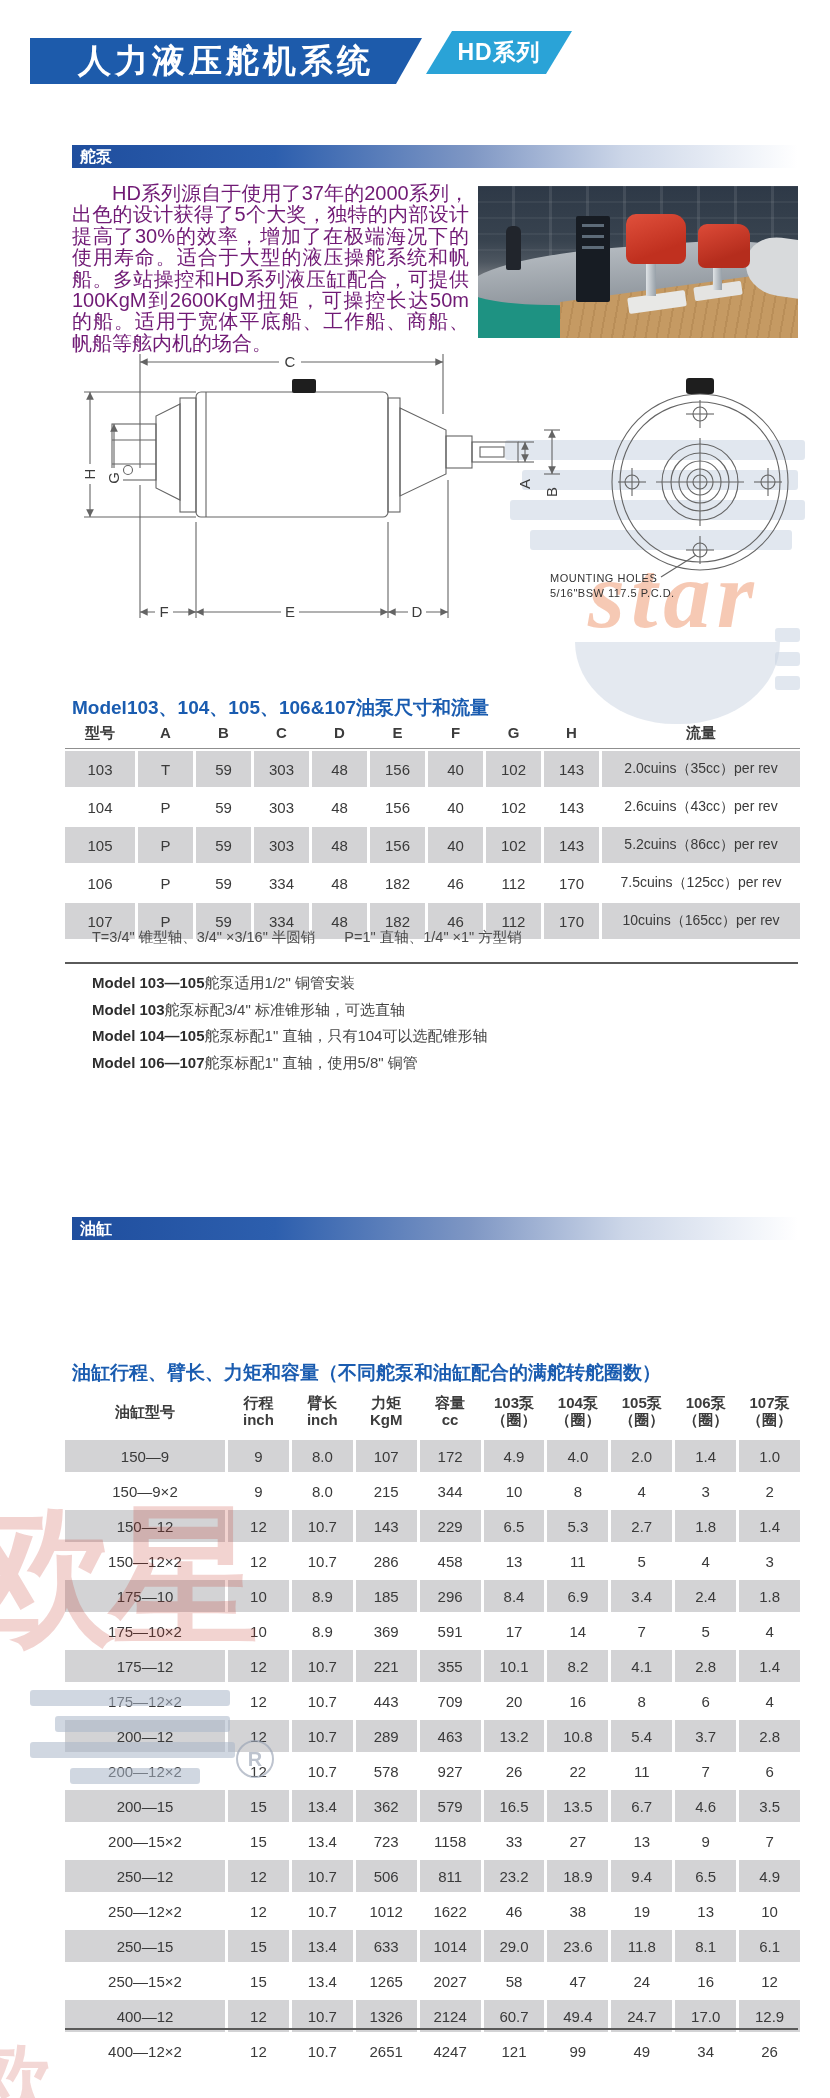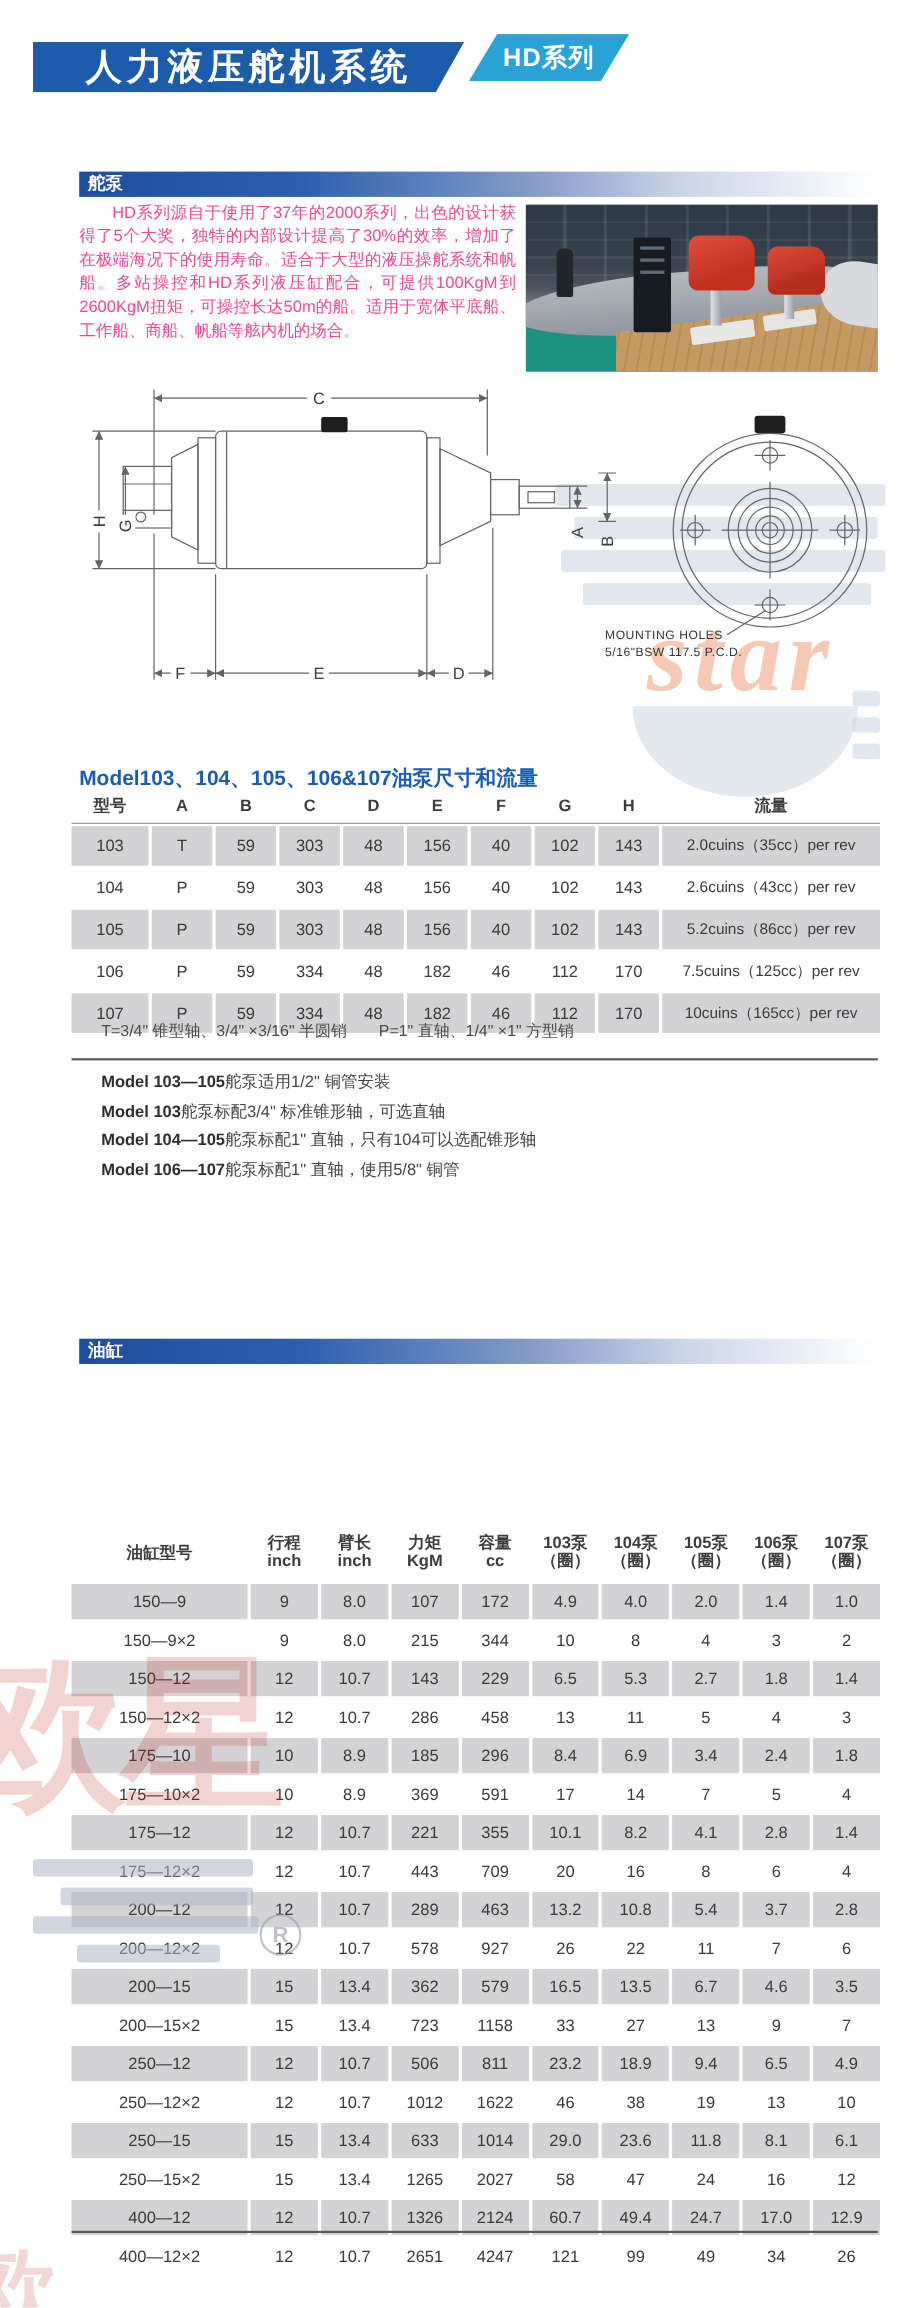--- a/index.html
+++ b/index.html
@@ -13,25 +13,25 @@
   .banner-text{color:#fff;font-size:33px;font-weight:bold;letter-spacing:4px;}
   .badge{position:absolute;left:426px;top:31px;width:146px;height:43px;background:#2aa3d7;
          clip-path:polygon(26px 0,100% 0,calc(100% - 26px) 100%,0 100%);
          display:flex;align-items:center;justify-content:center;z-index:3;}
   .badge-text{color:#fff;font-size:23px;font-weight:bold;letter-spacing:1px;}
 
   
   .section-bar{position:absolute;left:72px;width:726px;height:23px;
       background:linear-gradient(90deg,#1f4e9e 0%,#2d5fae 28%,#7f97c4 55%,#ccd6e8 76%,#f2f5fa 94%,#fff 100%);
       color:#fff;font-size:16px;font-weight:bold;line-height:23px;padding-left:8px;box-sizing:border-box;z-index:2;}
-  #bar-pump{top:156px;}
+  #bar-pump{top:145px;}
   #bar-cyl{top:1217px;}
 
   
-  .para{position:absolute;font-size:15px;color:#ec4899;text-align:justify;text-indent:2em;z-index:2;}
+  .para{position:absolute;font-size:20px;color:#701a75;text-align:justify;text-indent:2em;z-index:2;}
   #pump-intro{left:72px;top:183px;width:397px;line-height:21.4px;}
   #cyl-intro{left:72px;top:1262px;width:726px;line-height:30px;}
 
   
   .photo{position:absolute;left:478px;top:186px;width:320px;height:152px;overflow:hidden;z-index:2;
          background:linear-gradient(180deg,#2e3947 0%,#38434f 36%,#4d5660 50%,#6a7077 58%,#8d9296 66%,#9aa0a5 75%,#8e949a 100%);}
   .photo .truss{position:absolute;left:0;top:0;width:100%;height:52%;
          background:repeating-linear-gradient(90deg,transparent 0 34px,rgba(255,255,255,.09) 34px 37px),
                     repeating-linear-gradient(0deg,transparent 0 14px,rgba(255,255,255,.05) 14px 16px);}
   .photo .teal{position:absolute;left:0;bottom:0;width:135px;height:62px;background:#1e9282;
@@ -351,20 +351,21 @@
       <div class="note-line"><b>Model 103—105</b><span>舵泵适用1/2" 铜管安装</span></div>
       <div class="note-line"><b>Model 103</b><span>舵泵标配3/4" 标准锥形轴，可选直轴</span></div>
       <div class="note-line"><b>Model 104—105</b><span>舵泵标配1" 直轴，只有104可以选配锥形轴</span></div>
       <div class="note-line"><b>Model 106—107</b><span>舵泵标配1" 直轴，使用5/8" 铜管</span></div>
     </div>
 
   <div class="section-bar" id="bar-cyl">
     <span>油缸</span>
   </div>
 
+  <div class="blue-title" id="cyl-table-title">油缸行程、臂长、力矩和容量（不同舵泵和油缸配合的满舵转舵圈数）</div>
   <div class="dtable cyl" id="cyl-table">
       <div class="t-head">
         <div class="th">油缸型号</div>
         <div class="th">行程
 inch</div>
         <div class="th">臂长
 inch</div>
         <div class="th">力矩
 KgM</div>
         <div class="th">容量

